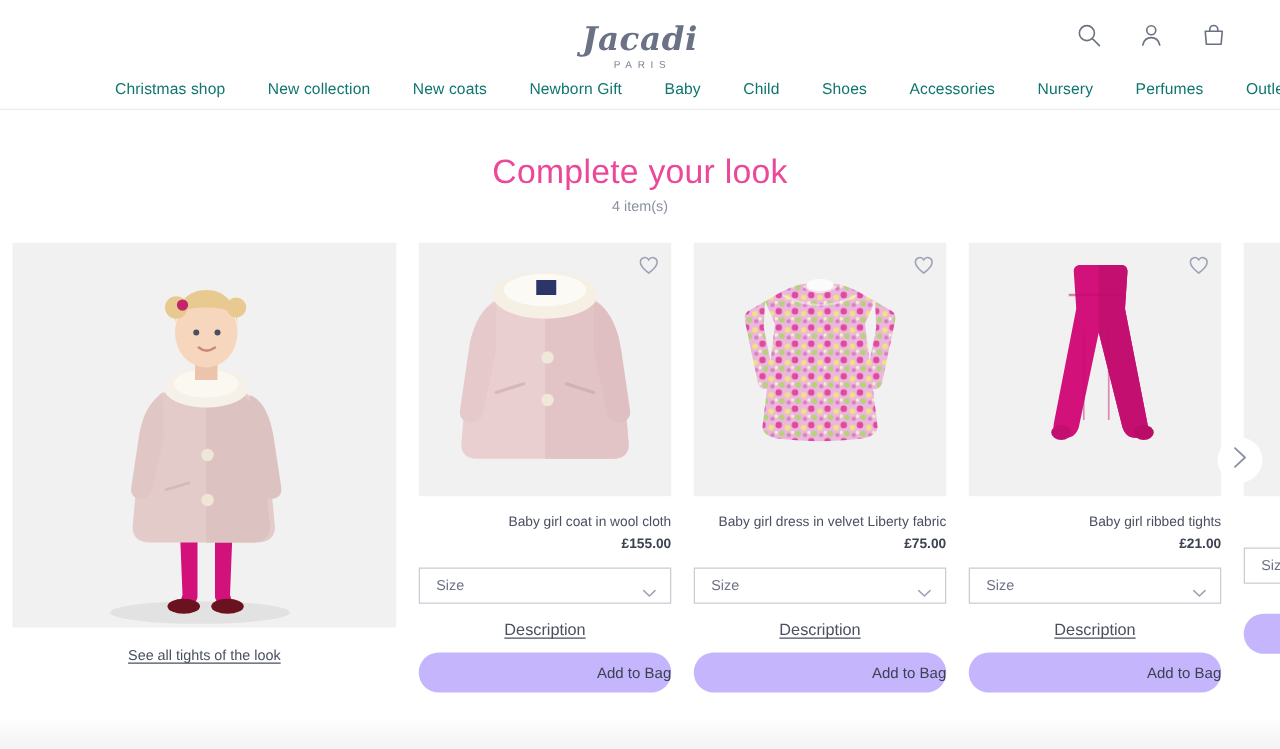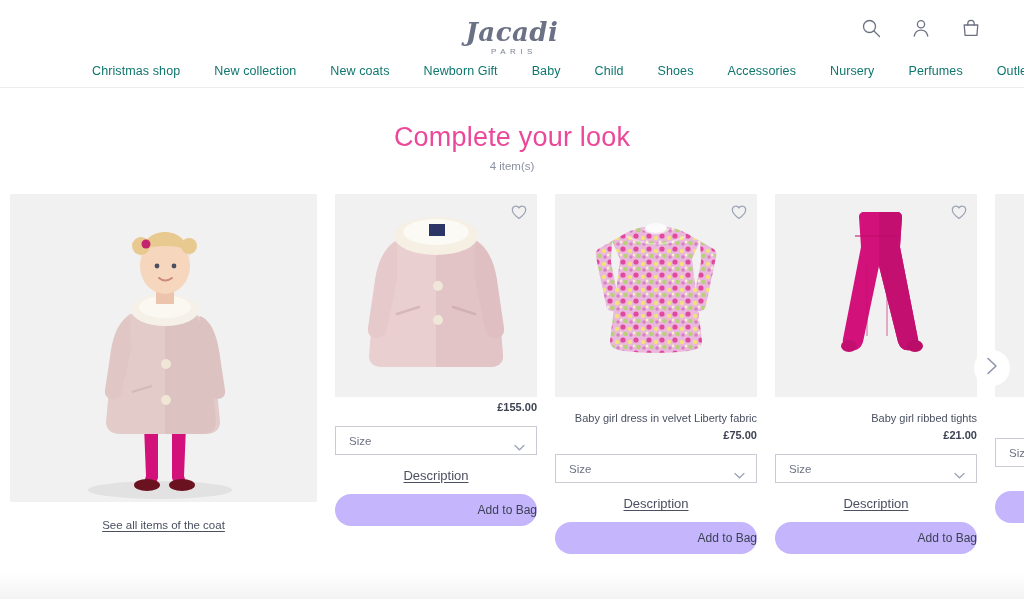--- a/index.html
+++ b/index.html
@@ -305,21 +305,21 @@
           <circle cx="131" cy="52" r="9" fill="#e8c98f"></circle>
           <circle cx="179" cy="52" r="8" fill="#e8c98f"></circle>
 
           <circle cx="136" cy="50" r="4.5" fill="#c4246e"></circle>
 
           <circle cx="147" cy="72" r="2.4" fill="#4a5060"></circle>
           <circle cx="164" cy="72" r="2.4" fill="#4a5060"></circle>
           <path d="M149 84q6 5 13 0" stroke="#c98b78" stroke-width="2" fill="none" stroke-linecap="round"></path>
         </svg>
       </div>
-      <div class="hero-caption">See all items of the coat</div>
+      <div class="hero-caption">See all tights of the look</div>
     </div>
 
     <div class="card">
       <div class="card-img">
         <svg class="art" viewBox="0 0 202 203">
           <path d="M62 46c-12 6-19 22-22 44l-6 72c0 7 5 11 12 11h110c7 0 12-4 12-11l-6-72c-3-22-10-38-22-44z" fill="#e9cfd0"></path>
           <path d="M101 46v127h55c7 0 12-4 12-11l-6-72c-3-22-10-38-22-44z" fill="#e2c4c6"></path>
           <path d="M62 48c-12 5-19 18-22 38l-7 48c-1 7 4 10 9 10s9-3 10-10l10-48z" fill="#e6cacb"></path>
           <path d="M140 48c12 5 19 18 22 38l7 48c1 7-4 10-9 10s-9-3-10-10l-10-48z" fill="#dfbfc1"></path>
           <ellipse cx="101" cy="42" rx="42" ry="19" fill="#f5efe4"></ellipse>
@@ -329,20 +329,21 @@
           <circle cx="103" cy="126" r="5" fill="#efe7d8"></circle>
           <path d="M62 120l22-7" stroke="#d8b7b9" stroke-width="2.5" fill="none" stroke-linecap="round"></path>
           <path d="M140 120l-22-7" stroke="#d3b0b2" stroke-width="2.5" fill="none" stroke-linecap="round"></path>
         </svg>
         <span class="heart">
           <svg viewBox="0 0 18 18" fill="none" stroke="#9ba2b4" stroke-width="1.2">
             <path d="M9 15.4S2.3 11 2.3 6.6A3.6 3.6 0 0 1 9 4.9a3.6 3.6 0 0 1 6.7 1.7C15.7 11 9 15.4 9 15.4z"></path>
           </svg>
         </span>
       </div>
+      <div class="card-title">Baby girl coat in wool cloth</div>
       <div class="card-price">£155.00</div>
       <div class="size-select">
         <span class="size-label">Size</span>
         <span class="chev">
           <svg viewBox="0 0 11 7" fill="none" stroke="#9ba2b4" stroke-width="1.2">
               <path d="M1 1.5L5.5 5.8 10 1.5" stroke-linecap="round"></path>
             </svg>
         </span>
       </div>
       <span class="desc-link">Description</span>

